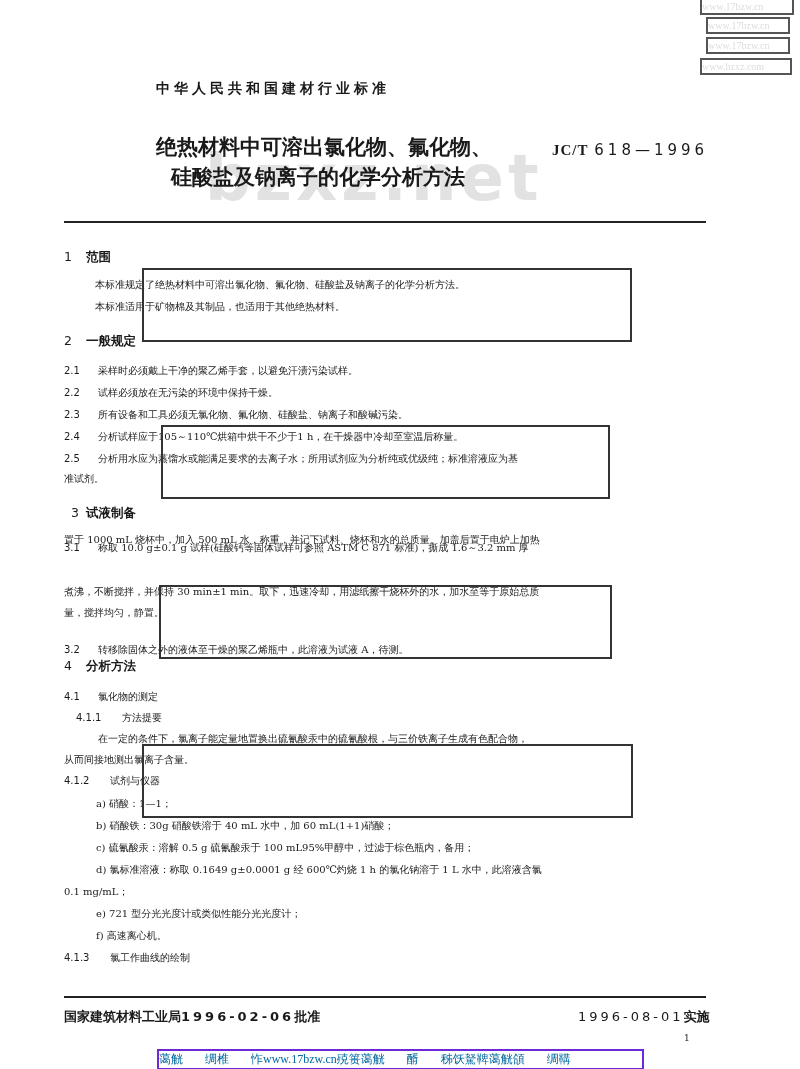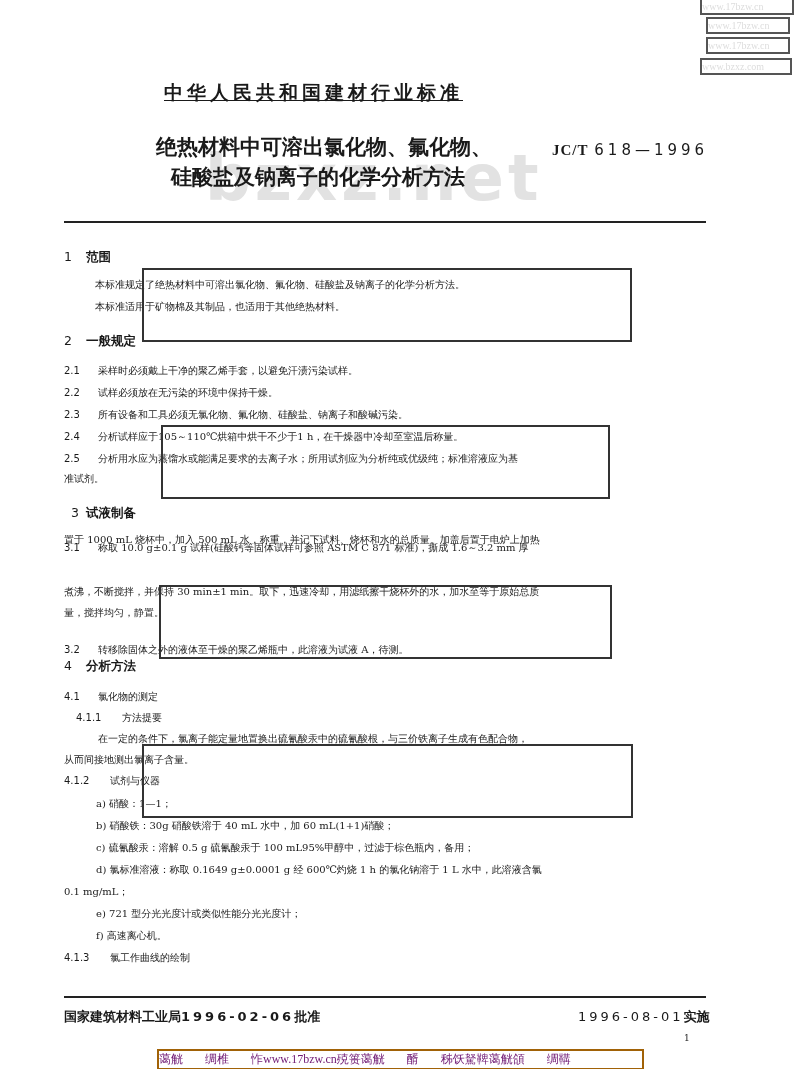--- a/index.html
+++ b/index.html
@@ -8,22 +8,22 @@
   .abs { position:absolute; }
 
   .corner-box { position:absolute; border:2px solid #555; height:13px; color:#ddd;
                 font-size:10px; line-height:13px; overflow:hidden; white-space:nowrap;
                 font-family:"Liberation Serif", serif; }
 
   .watermark { position:absolute; left:205px; top:146px; font-size:64px; font-weight:bold;
                color:#e2e2e2; letter-spacing:4px; font-family:"DejaVu Sans", sans-serif;
                z-index:0; line-height:1; }
 
-  .std-title { left:164px; top:80px; font-size:19px; font-weight:bold; letter-spacing:4px;
-               font-family:"DejaVu Sans", sans-serif; z-index:1;text-decoration:underline; }
+  .std-title { left:156px; top:80px; font-size:14px; font-weight:bold; letter-spacing:4px;
+               font-family:"DejaVu Sans", sans-serif; z-index:1; }
   .doc-title { left:156px; top:132px; font-size:21px; font-weight:bold; line-height:30px;
                font-family:"DejaVu Sans", sans-serif; z-index:1; }
   .doc-title .l2 { padding-left:15px; }
   .doc-code { left:552px; top:141px; font-size:15px; letter-spacing:1px; z-index:1; }
   .doc-code .jc { font-weight:bold; font-family:"Liberation Serif", serif; }
   .doc-code .num { font-family:"DejaVu Sans", sans-serif; letter-spacing:4px; }
 
   .rule { position:absolute; left:64px; width:642px; height:0; }
   .rule-top { top:221px; border-top:2px solid #222; }
   .rule-bottom { top:996px; border-top:2px solid #222; }
@@ -36,21 +36,21 @@
 
   .overlay-box { position:absolute; border:2px solid #333; background:transparent; z-index:2; }
 
   .footer-left { left:64px; top:1008px; font-size:13px; font-weight:bold; font-family:"DejaVu Sans", sans-serif; }
   .footer-left .d { font-weight:bold; letter-spacing:3px; }
   .footer-right { left:578px; top:1008px; font-size:13px; font-weight:bold; font-family:"DejaVu Sans", sans-serif; }
   .footer-right .d { font-weight:normal; letter-spacing:3px; }
   .page-no { left:684px; top:1033px; font-size:9px; }
 
   .bottom-banner { position:absolute; left:157px; top:1049px; width:483px; height:17px;
-                   border:2px solid #a16207; color:#701a75; font-size:12px; line-height:17px;
+                   border:2px solid #6d28d9; color:#0369a1; font-size:12px; line-height:17px;
                    white-space:nowrap; overflow:hidden; font-family:"Liberation Serif", serif; }
   .bottom-banner span { margin-right:22px; }
 </style>
 </head>
 <body>
 
 <div class="corner-box" style="left:700px; top:-2px; width:90px;">www.17bzw.cn</div>
 <div class="corner-box" style="left:706px; top:17px; width:80px;">www.17bzw.cn</div>
 <div class="corner-box" style="left:706px; top:37px; width:80px;">www.17bzw.cn</div>
 <div class="corner-box" style="left:700px; top:58px; width:88px;">www.bzxz.com</div>

